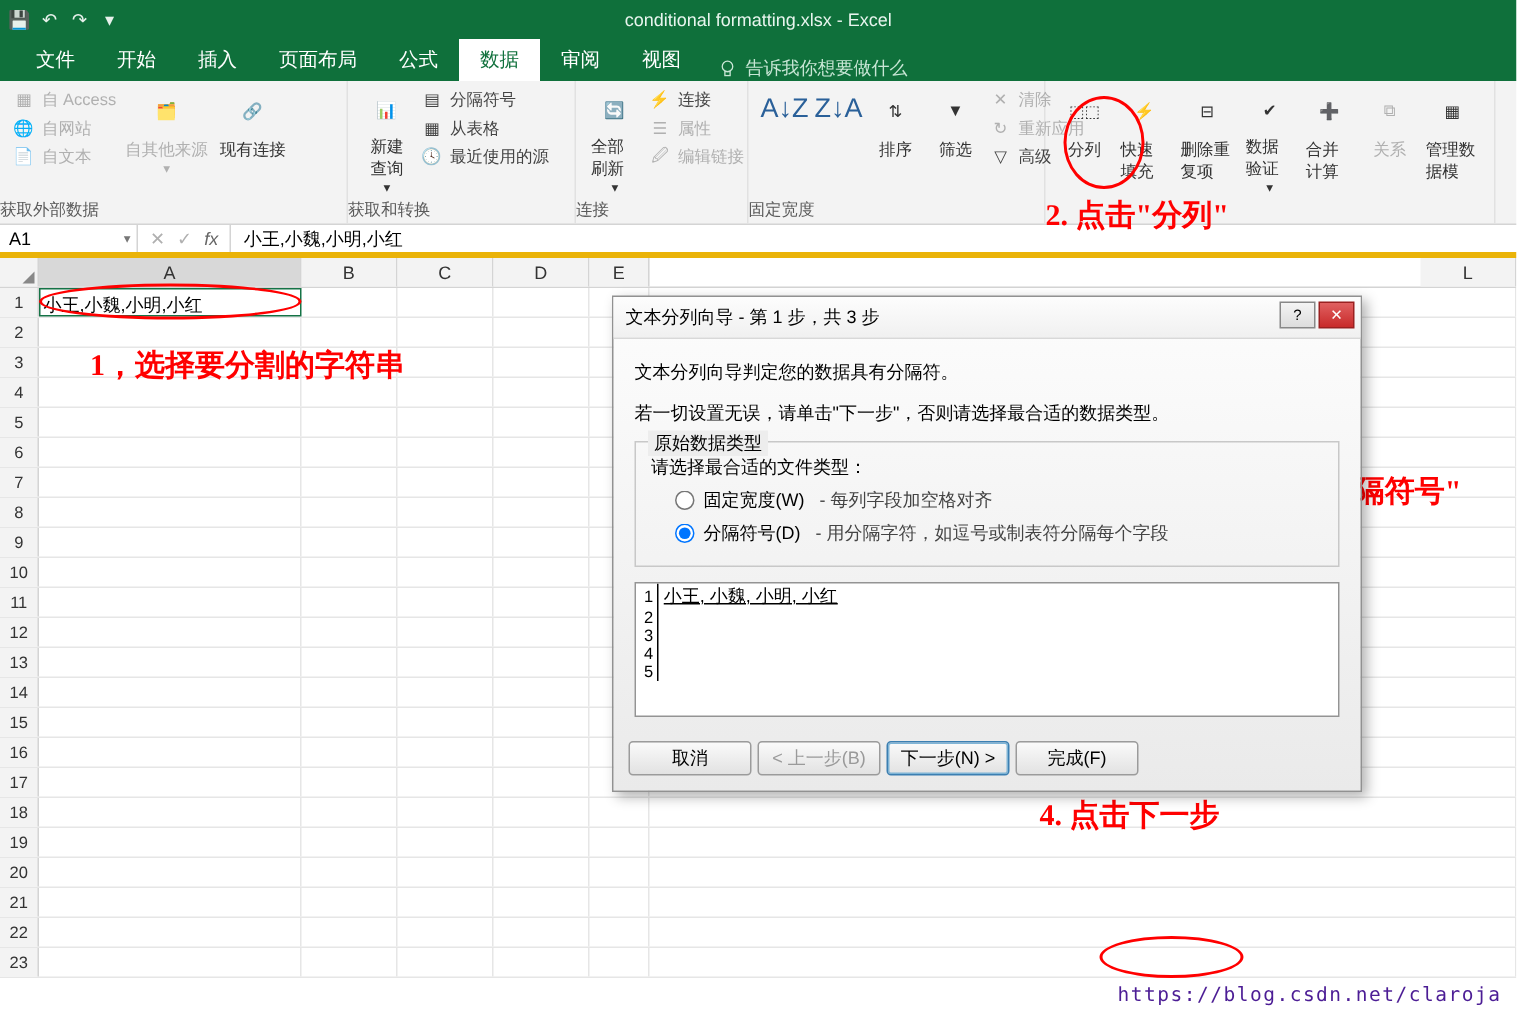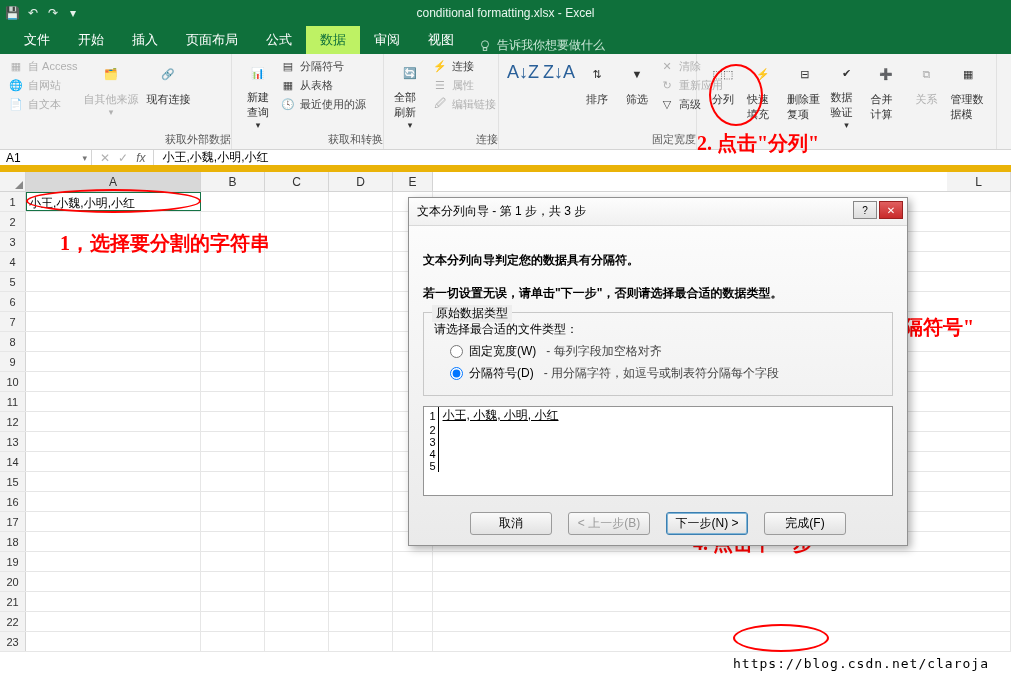--- a/index.html
+++ b/index.html
@@ -7,39 +7,39 @@
 
 
 .titlebar { height:26px; background:#0f703b; display:flex; align-items:center; color:#fff; padding:0 6px; position:relative; }
 .qat { display:flex; gap:6px; align-items:center; }
 .qat .ic { width:14px; height:14px; display:flex; align-items:center; justify-content:center; font-size:12px; opacity:.9; }
 .titlebar .title { position:absolute; left:50%; transform:translateX(-50%); font-size:12px; color:#e8f5ee; }
 
 
 .tabs { height:28px; background:#0f703b; display:flex; align-items:flex-end; padding-left:10px; }
 .tab { padding:5px 14px; color:#fff; font-size:13px; cursor:pointer; }
-.tab.active { background:#bef264; color:#0f703b; }
+.tab.active { background:#ffffff; color:#0f703b; }
 .tell-me { display:flex; align-items:center; color:#c8e6d5; font-size:12px; margin-left:10px; gap:5px; }
 .bulb { width:14px; height:14px; }
 
 
 .ribbon { height:96px; background:#f3f3f3; border-bottom:1px solid #d4d4d4; display:flex; }
 .rgroup { border-right:1px solid #e1e1e1; padding:2px 6px 0; display:flex; flex-direction:column; position:relative; }
-.rgroup .glabel { position:absolute; bottom:2px; left:0; right:0; text-align:right; color:#5a5a5a; font-size:11px; }
+.rgroup .glabel { position:absolute; bottom:2px; left:0; right:0; text-align:left; color:#5a5a5a; font-size:11px; }
 .rbody { display:flex; height:76px; }
 .rbtn { display:flex; flex-direction:column; align-items:center; padding:2px 4px; font-size:11px; color:#333; cursor:pointer; }
 .rbtn .ric { width:28px; height:28px; margin-bottom:2px; display:flex; align-items:center; justify-content:center; }
 .rbtn.big .ric { width:32px; height:32px; }
 .rstack { display:flex; flex-direction:column; justify-content:flex-start; gap:3px; padding:2px 2px; }
 .rstack .sb { display:flex; align-items:center; gap:4px; font-size:11px; color:#444; cursor:pointer; white-space:nowrap; }
 .rstack .sb .sic { width:16px; height:16px; display:flex; align-items:center; justify-content:center; }
 .disabled { color:#b0b0b0 !important; }
 
 
-.fbar { height:22px; border-bottom:7px solid #eab308; display:flex; align-items:stretch;justify-content:space-between; }
+.fbar { height:22px; border-bottom:4px solid #eab308; display:flex; align-items:stretch;justify-content:space-between; }
 .namebox { width:92px; border-right:1px solid #d4d4d4; display:flex; align-items:center; padding:0 6px; font-size:12px; position:relative; }
 .namebox::after { content:"▾"; position:absolute; right:4px; color:#777; font-size:9px; }
 .fxbtns { display:flex; align-items:center; border-right:1px solid #d4d4d4; padding:0 8px; gap:8px; color:#b0b0b0; font-size:12px; }
 .fxbtns .fx { font-style:italic; color:#666; }
 .formula-input { flex:1; padding:2px 8px; font-size:12px; display:flex; align-items:center; }
 
 
 .sheet { position:relative; height:calc(681px - 26px - 28px - 96px - 22px); overflow:hidden; }
 .colhdrs { display:flex; height:20px; border-bottom:1px solid #d4d4d4; }
 .corner { width:26px; background:#f3f3f3; border-right:1px solid #d4d4d4; position:relative; }
@@ -57,37 +57,37 @@
 .ann { position:absolute; color:#f00; font-weight:bold; font-size:20px; font-family:"SimSun","Microsoft YaHei"; pointer-events:none; z-index:5; }
 .oval { position:absolute; border:2px solid #f00; border-radius:50%; pointer-events:none; z-index:5; }
 
 
 .dialog { position:absolute; left:408px; top:197px; width:500px; background:linear-gradient(#fdfdfd,#eaeaea); border:1px solid #919191; box-shadow:3px 3px 8px rgba(0,0,0,.3); z-index:10; font-size:12px; }
 .dlg-title { height:28px; background:linear-gradient(#fdfdfd,#f0f0f0); border-bottom:1px solid #d8d8d8; display:flex; align-items:center; padding:0 8px; position:relative; }
 .dlg-ctrls { position:absolute; right:4px; top:3px; display:flex; gap:2px; }
 .dlg-ctrls .dc { width:24px; height:18px; display:flex; align-items:center; justify-content:center; border:1px solid #888; font-size:10px; background:linear-gradient(#f4f4f4,#ddd); cursor:pointer; }
 .dlg-ctrls .dc.close { background:linear-gradient(#e06060,#c82a2a); color:#fff; border-color:#9a2020; }
 .dlg-body { padding:10px 14px 8px; }
-.dlg-body p { margin:16px 0 10px; font-size:12px;font-weight:bold; }
+.dlg-body p { margin:4px 0 10px; font-size:12px; }
 .fieldset { border:1px solid #c8c8c8; padding:8px 10px; position:relative; margin-bottom:10px; }
 .fieldset .legend { position:absolute; top:-8px; left:8px; background:#ededed; padding:0 4px; font-size:12px; }
 .radio-row { display:flex; align-items:center; gap:6px; margin:5px 0 5px 16px; font-size:12px; }
 .radio-row input { margin:0; }
 .radio-row .desc { margin-left:4px; color:#444; }
 .prev-lbl { font-size:12px; margin:70px 0 4px; }
 .preview { border:1px solid #949494; height:90px; background:#fff; position:relative; overflow:auto; }
 .preview table { border-collapse:collapse; font-size:12px; width:100%; }
 .preview td.num { border-right:1px solid #000; width:14px; text-align:right; padding-right:2px; font-size:11px; }
 .preview td.val { padding-left:4px; text-decoration:underline; }
-.dlg-btns { display:flex; justify-content:center; gap:16px; padding:8px 10px 10px; }
+.dlg-btns { display:flex; justify-content:flex-start; gap:4px; padding:8px 10px 10px; }
 .dlg-btn { min-width:82px; height:23px; border:1px solid #9b9b9b; background:linear-gradient(#fafafa,#e2e2e2); font-size:12px; cursor:pointer; border-radius:3px; }
 .dlg-btn:disabled { color:#9a9a9a; }
 .dlg-btn.focus { border:1px solid #3c7fb1; box-shadow:0 0 0 1px #7eb4d6 inset; }
 
-.watermark { position:absolute; right:22px; bottom:10px; color:#000000; font-size:13px; font-family:monospace; letter-spacing:1px; z-index:1; }
+.watermark { position:absolute; right:10px; bottom:10px; color:#4c1d95; font-size:13px; font-family:monospace; letter-spacing:1px; z-index:1; }
 </style>
 </head>
 <body>
 
 <div class="titlebar">
   <div class="qat">
     <span class="ic">💾</span>
     <span class="ic">↶</span>
     <span class="ic">↷</span>
     <span class="ic">▾</span>

